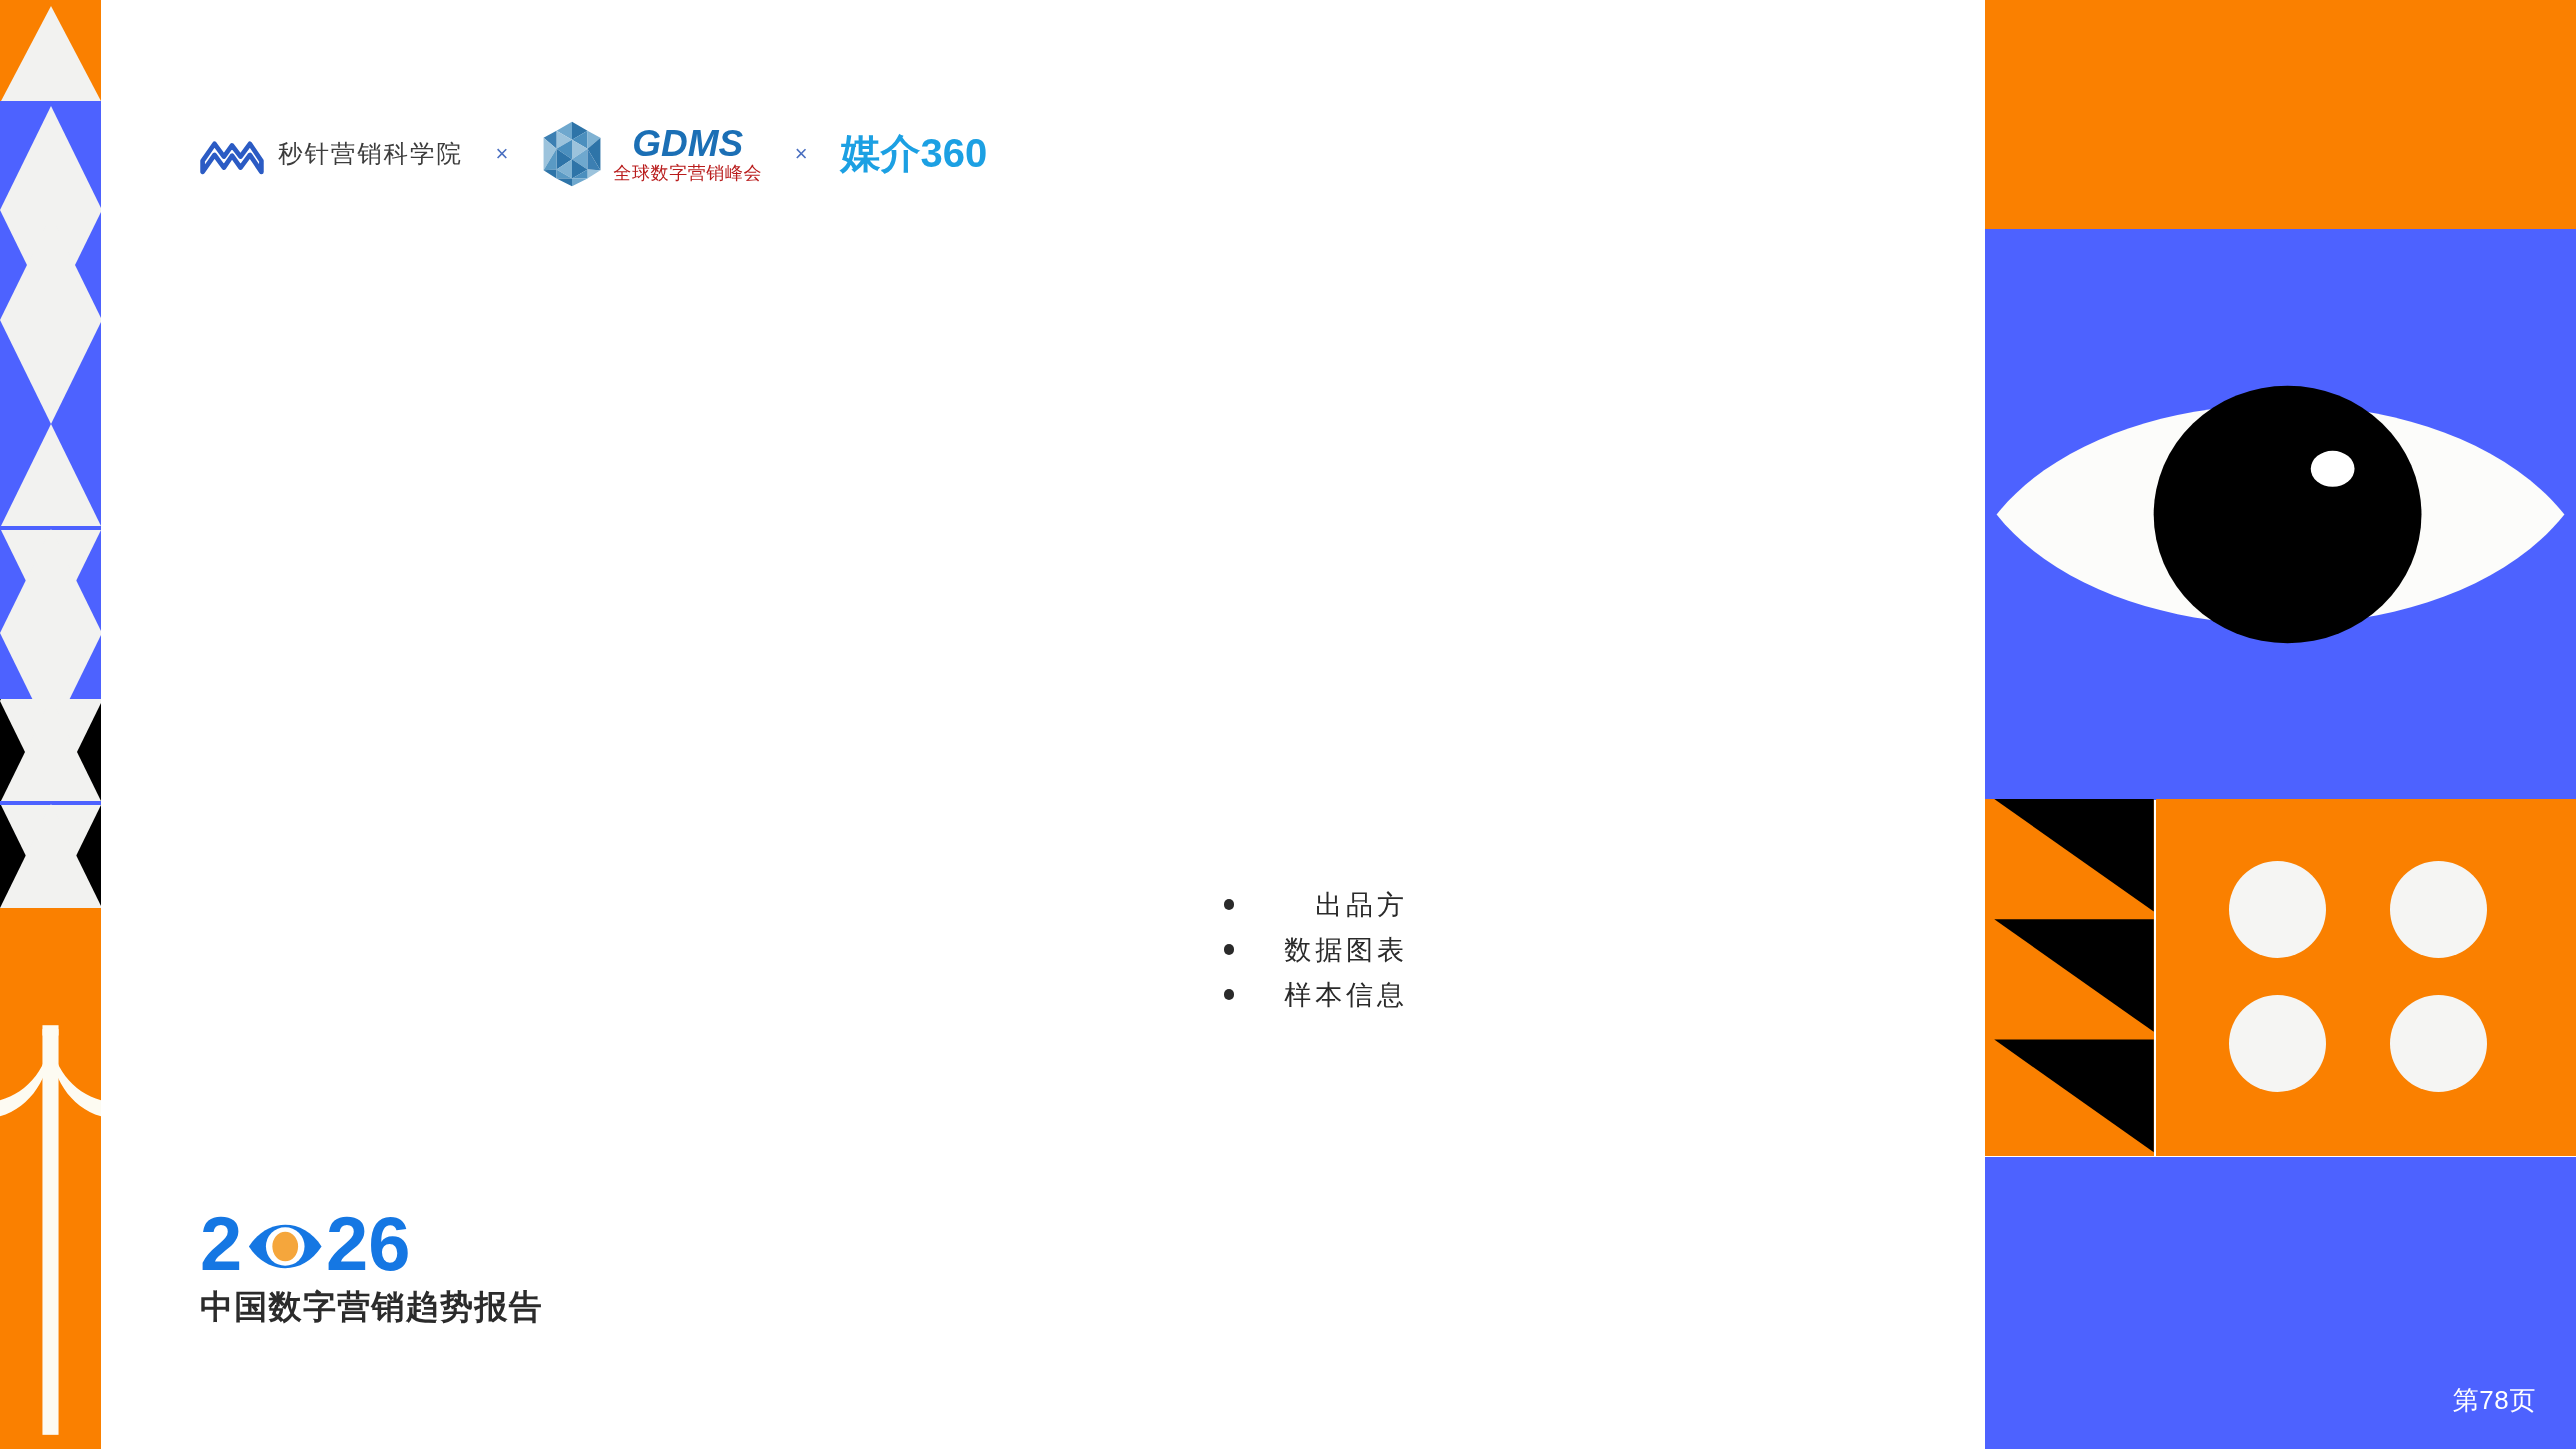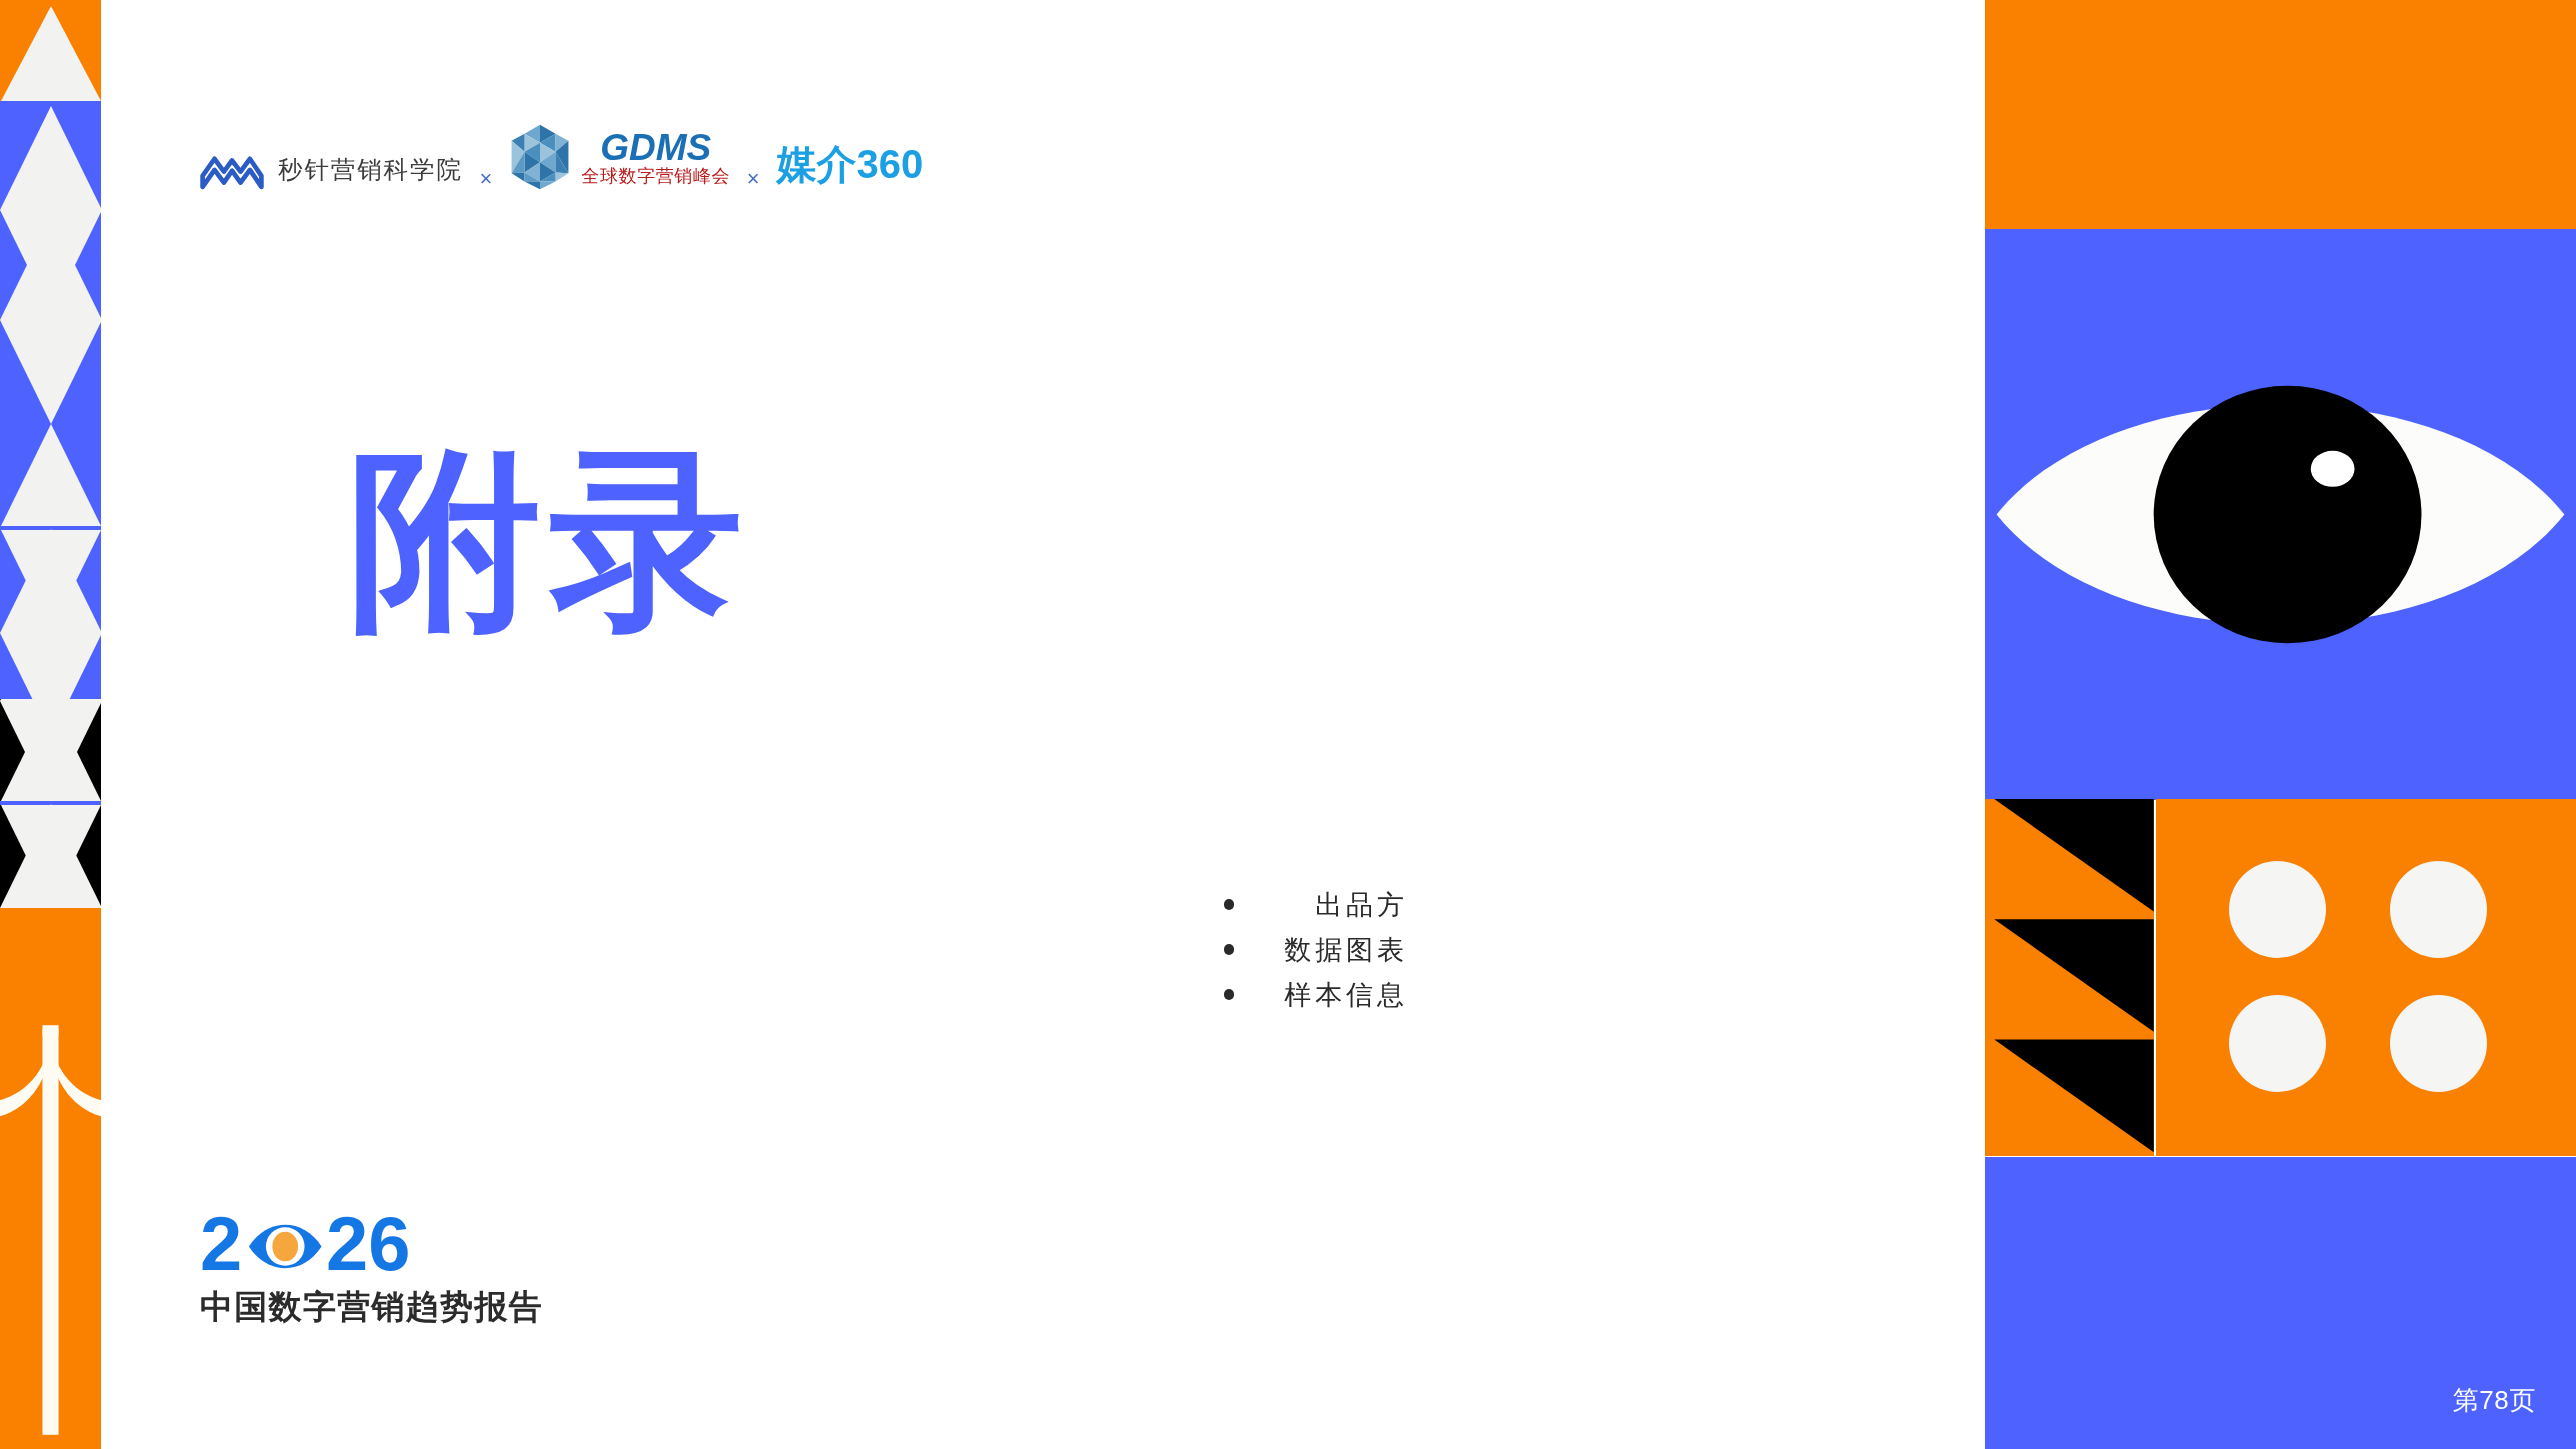--- a/index.html
+++ b/index.html
@@ -35,21 +35,21 @@
   .rp-orange-top{position:absolute;left:0;top:0;width:591px;height:229px;background:#FA8000;}
   .rp-blue-eye{position:absolute;left:0;top:229px;width:591px;height:571px;background:#4D62FF;}
   .eye{position:absolute;left:0;top:0;width:591px;height:571px;}
   .rp-tri-col{position:absolute;left:0;top:799px;width:169px;height:357px;background:#FA8000;overflow:hidden;}
   .rp-square{position:absolute;left:171px;top:799px;width:420px;height:357px;background:#FA8000;}
   .dot{position:absolute;width:97px;height:97px;border-radius:50%;background:#F5F5F3;}
   .rp-blue-bot{position:absolute;left:0;top:1157px;width:591px;height:292px;background:#4D62FF;}
   .page-num{position:absolute;right:40px;bottom:31px;color:#FFFFFF;font-size:26px;letter-spacing:0.6px;}
 
   
-  .logo-bar{position:absolute;left:200px;top:115px;height:77px;display:flex;align-items:flex-end;gap:0;}
+  .logo-bar{position:absolute;left:200px;top:115px;height:77px;display:flex;align-items:center;gap:16px;}
   .logo-mz{display:flex;align-items:center;gap:14px;}
   .mz-mark{width:64px;height:46px;}
   .mz-text{font-size:24.5px;color:#3C3C3C;letter-spacing:1.9px;white-space:nowrap;}
   .x-sep{font-size:22px;color:#4A6FC0;margin:0 16.7px;}
   .logo-gdms{display:flex;align-items:center;gap:10.3px;}
   .gdms-hex{width:62px;height:70px;}
   .gdms-words{display:flex;flex-direction:column;align-items:center;gap:1.3px;}
   .gdms-main{font-size:37px;font-weight:bold;font-style:italic;color:#1B6FB5;letter-spacing:0px;line-height:1;}
   .gdms-sub{font-size:18px;color:#b91c1c;letter-spacing:0.6px;line-height:1;}
   .logo-mj{font-size:40px;font-weight:bold;color:#1CA0E3;letter-spacing:0px;white-space:nowrap;}
@@ -205,21 +205,20 @@
         <span class="gdms-main">GDMS</span>
         <span class="gdms-sub">全球数字营销峰会</span>
       </div>
     </div>
 
     <span class="x-sep">×</span>
 
     <span class="logo-mj">媒介360</span>
   </div>
 
-  <div class="title-main">附录</div>
 
   <div class="bullets">
     <div class="bullet-row">
       <span class="bullet-dot"></span>
       <span class="bullet-text">出品方</span>
     </div>
     <div class="bullet-row">
       <span class="bullet-dot"></span>
       <span class="bullet-text">数据图表</span>
     </div>

